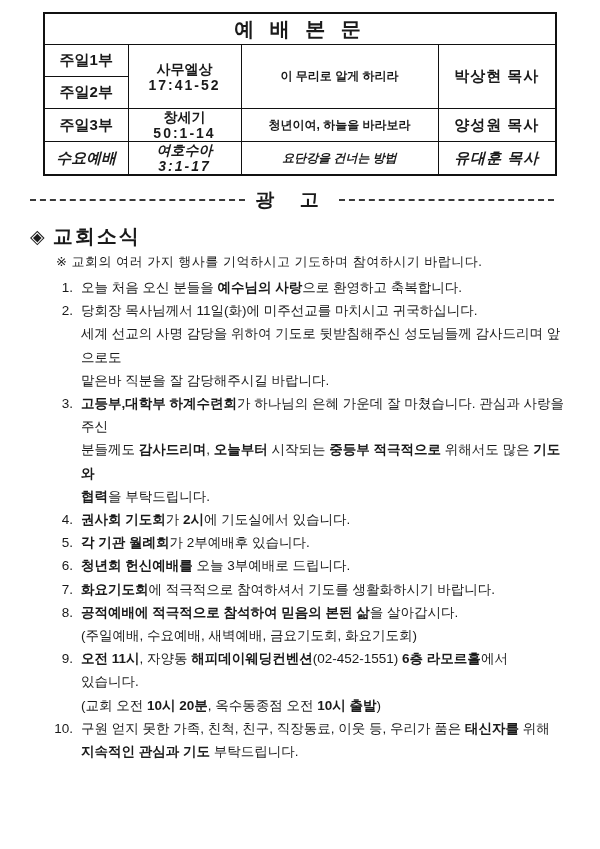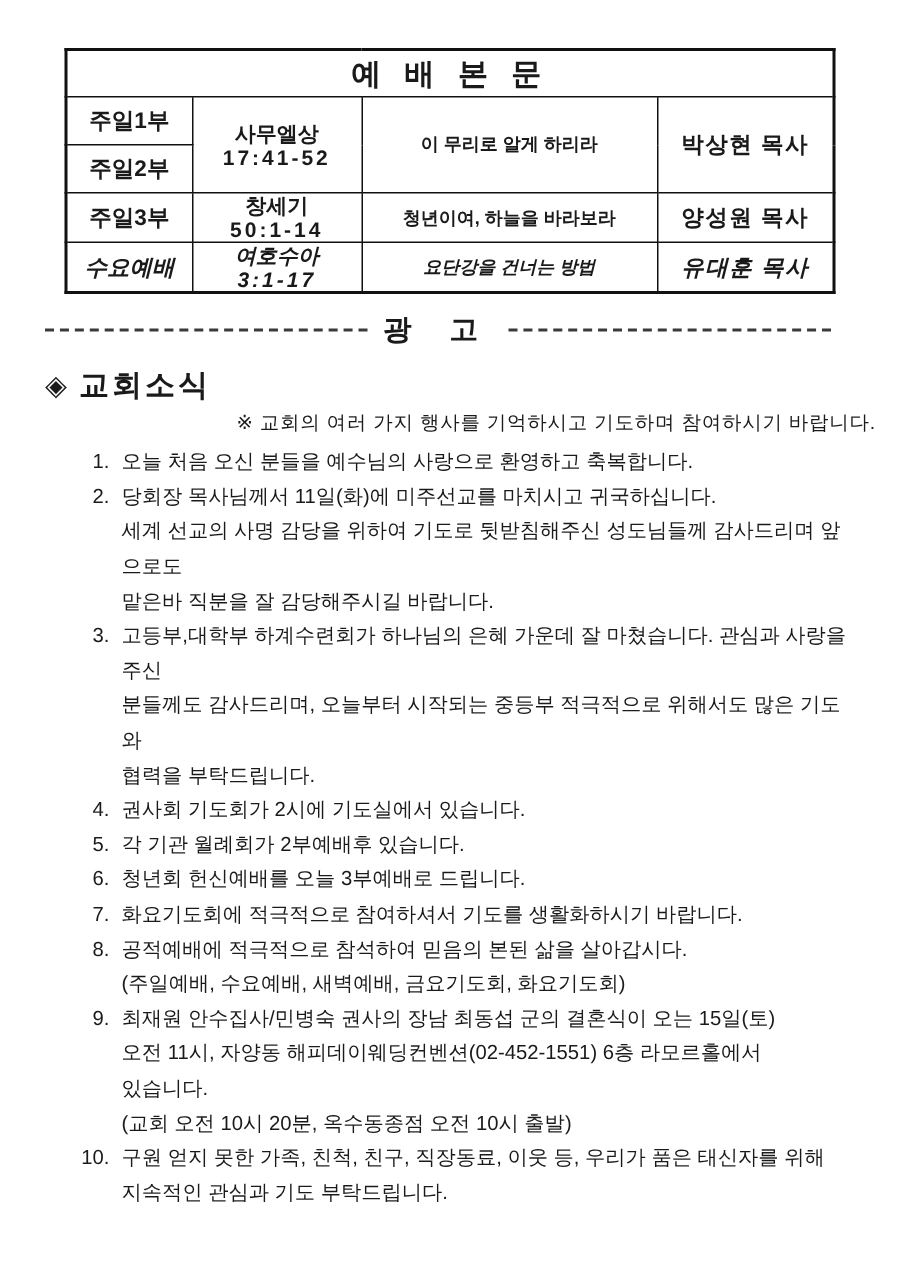--- a/index.html
+++ b/index.html
@@ -3,21 +3,21 @@
 <meta charset="utf-8">
 <style>
   html,body{margin:0;padding:0;}
   body{
     width:600px;height:849px;
     background:#ffffff;
     color:#1a1a1a;
     font-family:"Liberation Sans","DejaVu Sans",sans-serif;
     overflow:hidden;
   }
-  .page{width:584px;height:849px;padding-top:32px;box-sizing:border-box;}
+  .page{width:584px;height:849px;padding-top:12px;box-sizing:border-box;}
 
   
   table.worship{
     border-collapse:collapse;
     margin-left:43px;
     width:512px;
     table-layout:fixed;
     border:2px solid #111;
   }
   table.worship td{
@@ -69,39 +69,38 @@
   .news-heading .diamond{
     font-size:19px;
     margin-right:6px;
     font-weight:400;
   }
   .note{
     margin-left:56px;
     font-size:13px;
     letter-spacing:0.5px;
     margin-bottom:5px;
-    text-align:right;
   }
 
   
   .news-list{
     padding-left:46px;
     padding-right:18px;
     font-size:13.5px;
     line-height:23.2px;
   }
   .item{display:flex;}
   .num{
     width:27px;
     text-align:right;
     margin-right:8px;
     flex:none;
   }
   .item-body{flex:1;}
-  .b{font-weight:400;}
+  .b{font-weight:700;}
 </style>
 </head>
 <body>
 
 <div class="page">
 
   <table class="worship">
     <colgroup>
       <col style="width:84px">
         <col style="width:113px">
@@ -206,21 +205,20 @@
       <div class="item">
         <span class="num">8.</span>
         <div class="item-body">
           <div class="line"><span class="b">공적예배에 적극적으로 참석하여 믿음의 본된 삶</span><span>을 살아갑시다.</span></div>
           <div class="line"><span>(주일예배, 수요예배, 새벽예배, 금요기도회, 화요기도회)</span></div>
         </div>
       </div>
       <div class="item">
         <span class="num">9.</span>
         <div class="item-body">
-          <div class="line"><span class="b">최재원 안수집사/민병숙 권사의 장남 최동섭 군의 결혼식</span><span>이 오는 </span><span class="b">15일(토)</span></div>
           <div class="line"><span class="b">오전 11시</span><span>, 자양동 </span><span class="b">해피데이웨딩컨벤션</span><span>(02-452-1551) </span><span class="b">6층 라모르홀</span><span>에서</span></div>
           <div class="line"><span>있습니다.</span></div>
           <div class="line"><span>(교회 오전 </span><span class="b">10시 20분</span><span>, 옥수동종점 오전 </span><span class="b">10시 출발</span><span>)</span></div>
         </div>
       </div>
       <div class="item">
         <span class="num">10.</span>
         <div class="item-body">
           <div class="line"><span>구원 얻지 못한 가족, 친척, 친구, 직장동료, 이웃 등, 우리가 품은 </span><span class="b">태신자를</span><span> 위해</span></div>
           <div class="line"><span class="b">지속적인 관심과 기도</span><span> 부탁드립니다.</span></div>

